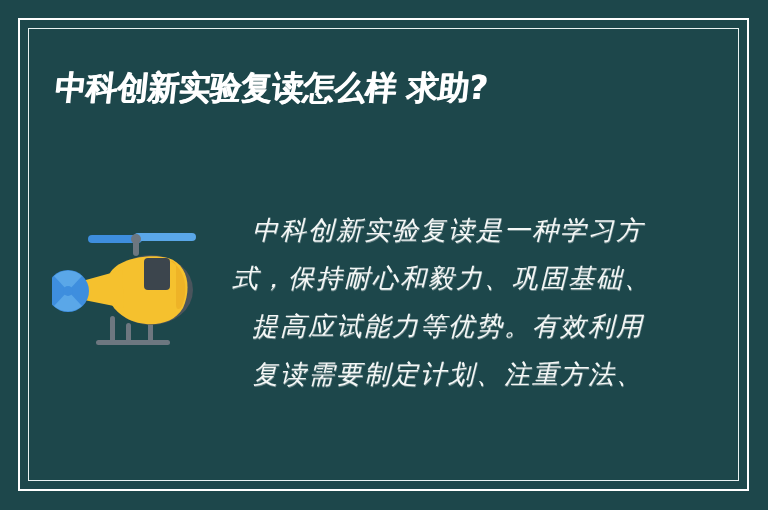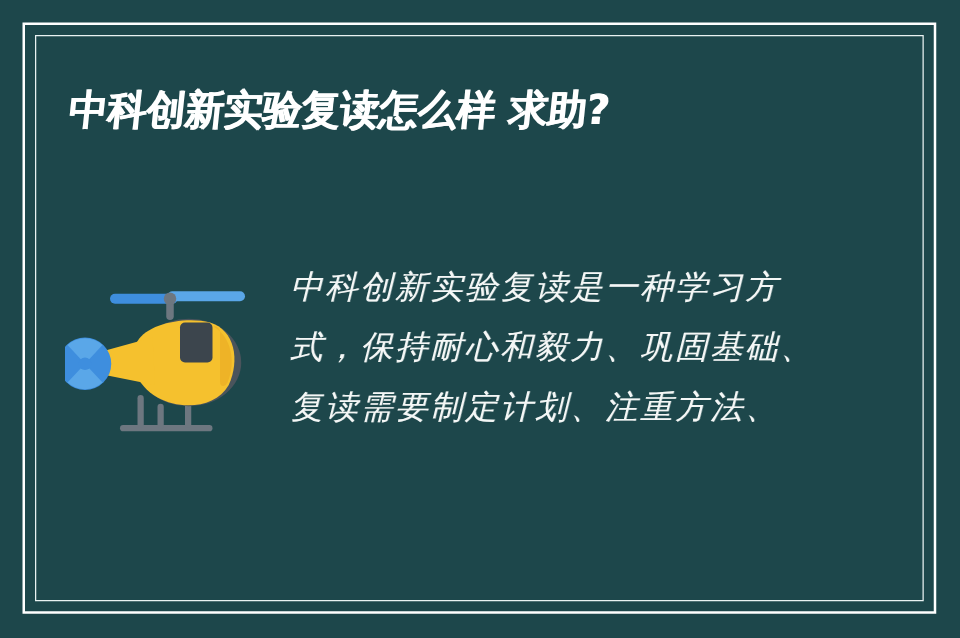--- a/index.html
+++ b/index.html
@@ -64,20 +64,21 @@
   .body-line{
     color:#f4f7f6;
     font-size:26px;
     line-height:48px;
     height:48px;
     letter-spacing:2px;
     font-family:"DejaVu Serif","Liberation Serif",serif;
     font-style:italic;
     white-space:nowrap;
     text-shadow:0.5px 0.5px 0 rgba(255,255,255,0.35);
+    text-align:right;
   }
 </style>
 </head>
 <body>
 
 <div class="card">
 
   <div class="frame-outer"></div>
   <div class="frame-inner"></div>
 
@@ -116,16 +117,17 @@
         <path d="M16 63 L2 48 A21 21 0 0 1 30 48 Z" fill="#5aa7e8"></path>
         <path d="M16 63 L30 78 A21 21 0 0 1 2 78 Z" fill="#5aa7e8"></path>
         <circle cx="16" cy="63" r="5" fill="#3e8ede"></circle>
       </g>
     </svg>
   </div>
 
   <div class="body-copy">
     <div class="body-line">中科创新实验复读是一种学习方</div>
     <div class="body-line">式，保持耐心和毅力、巩固基础、</div>
+    <div class="body-line">提高应试能力等优势。有效利用</div>
     <div class="body-line">复读需要制定计划、注重方法、</div>
   </div>
 
 </div>
 
 </body></html>

